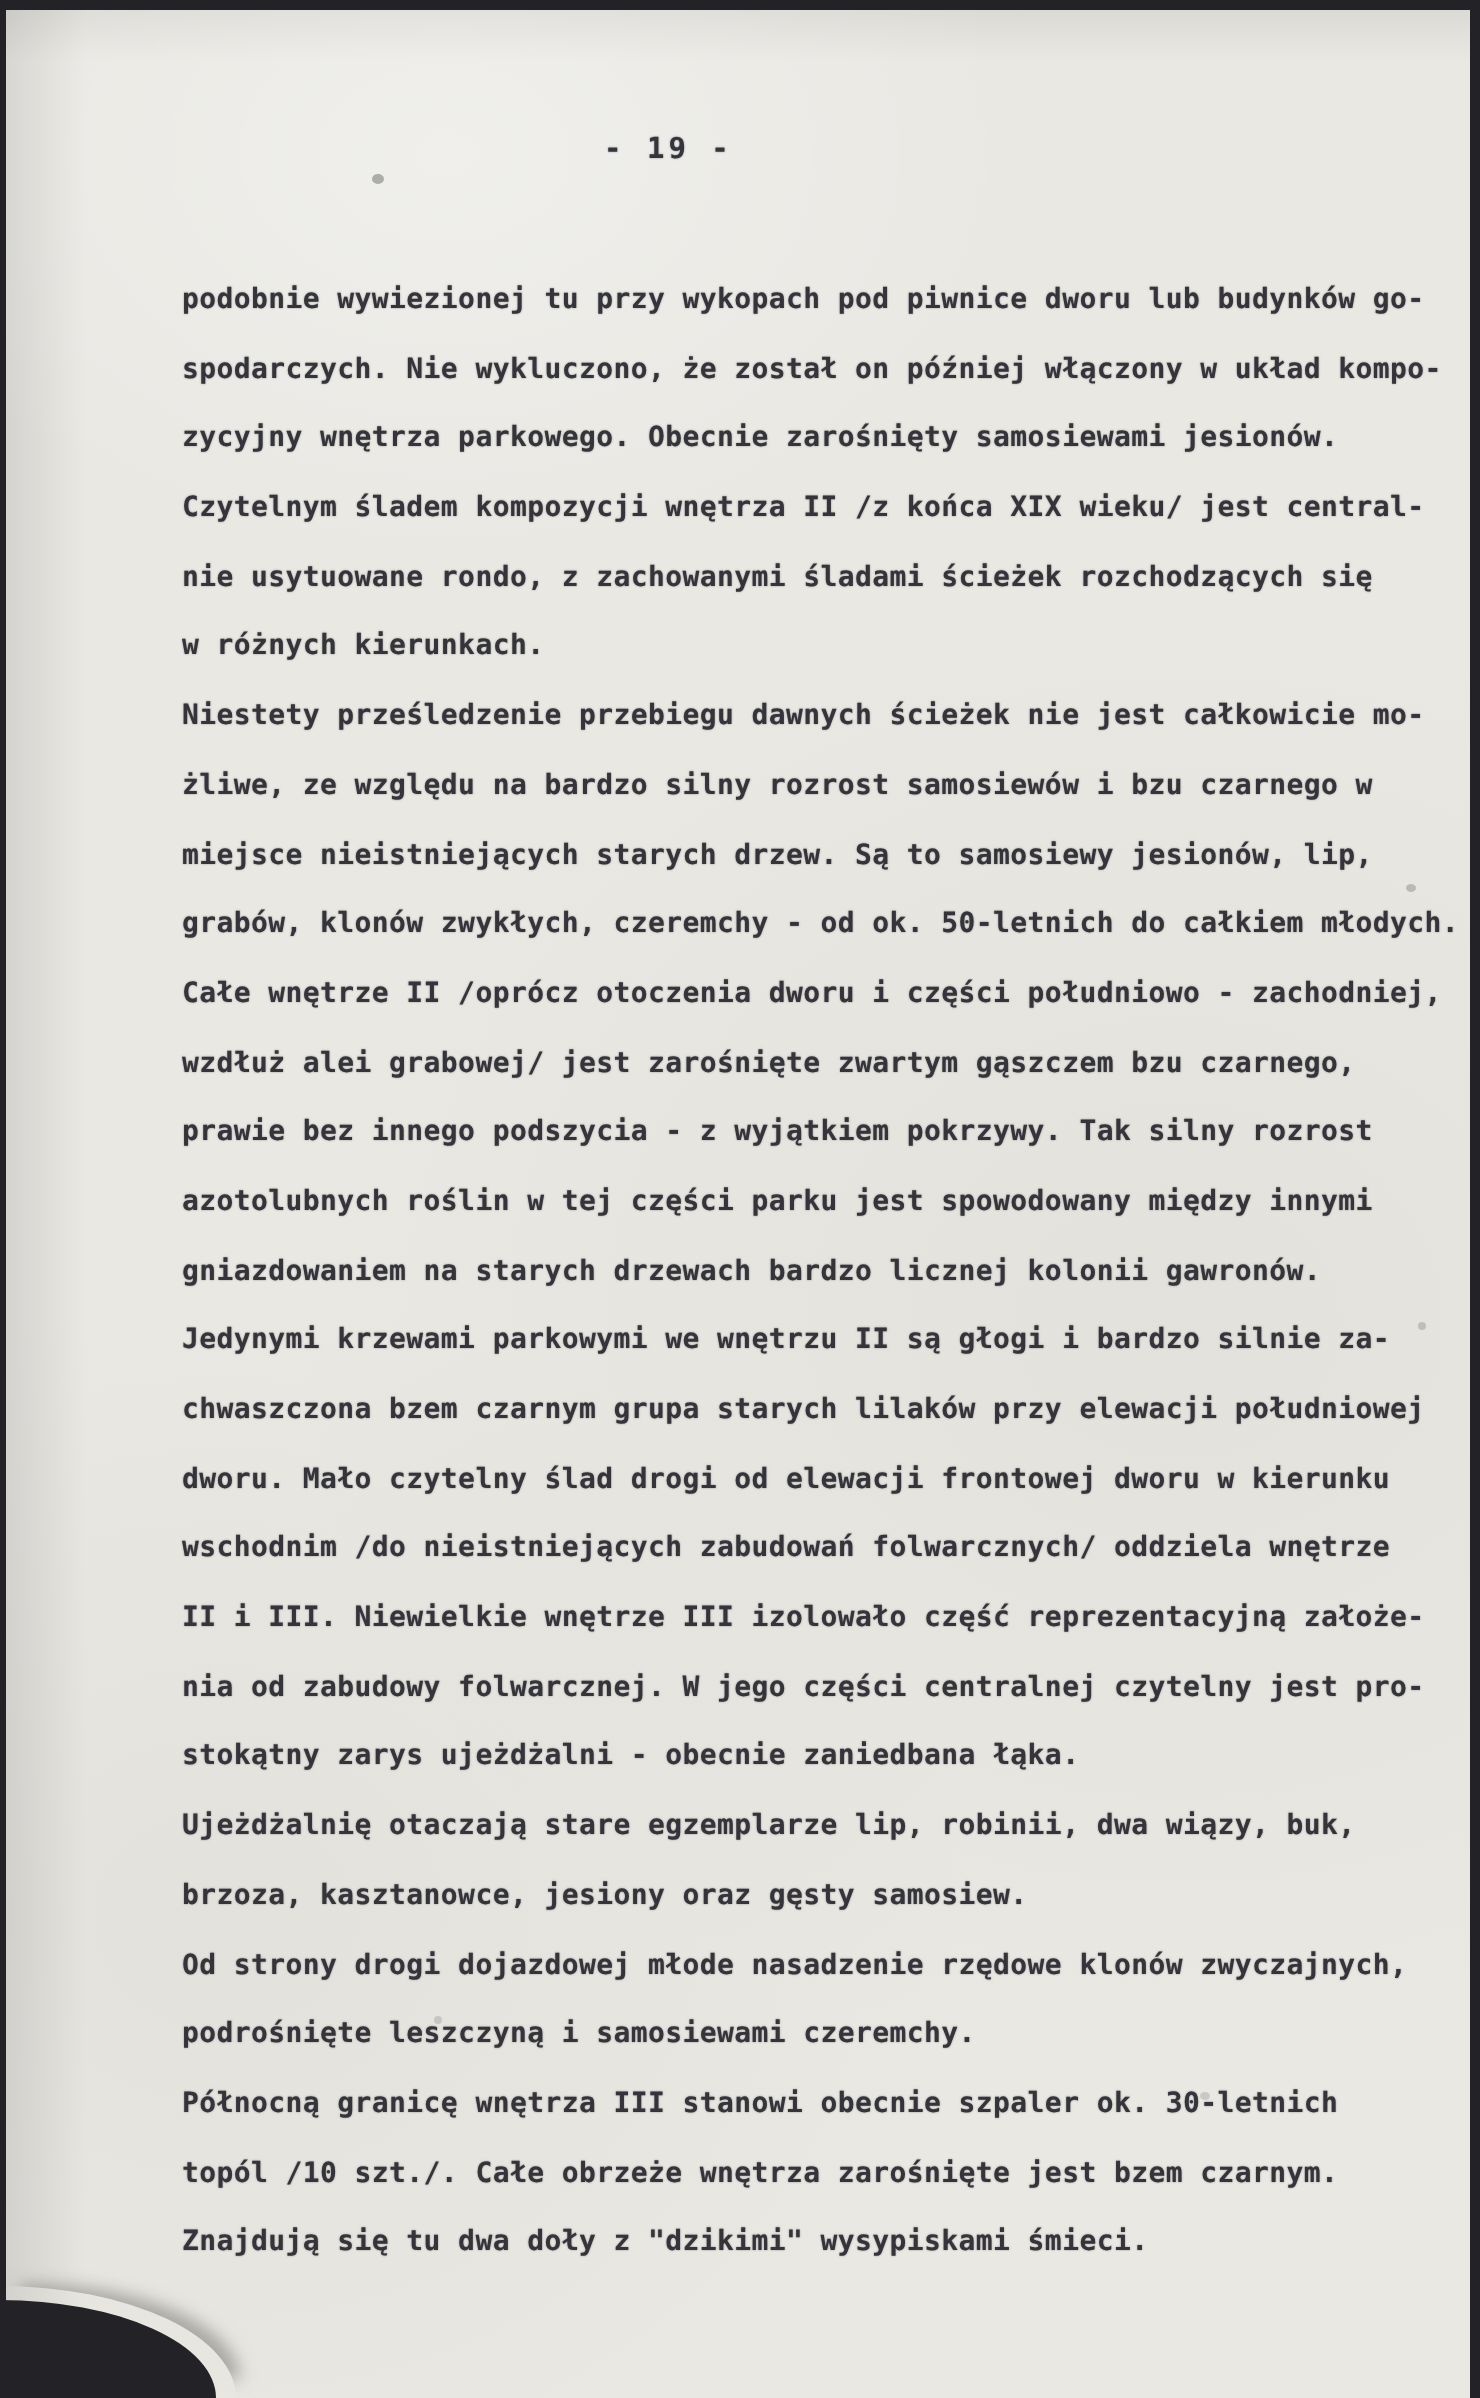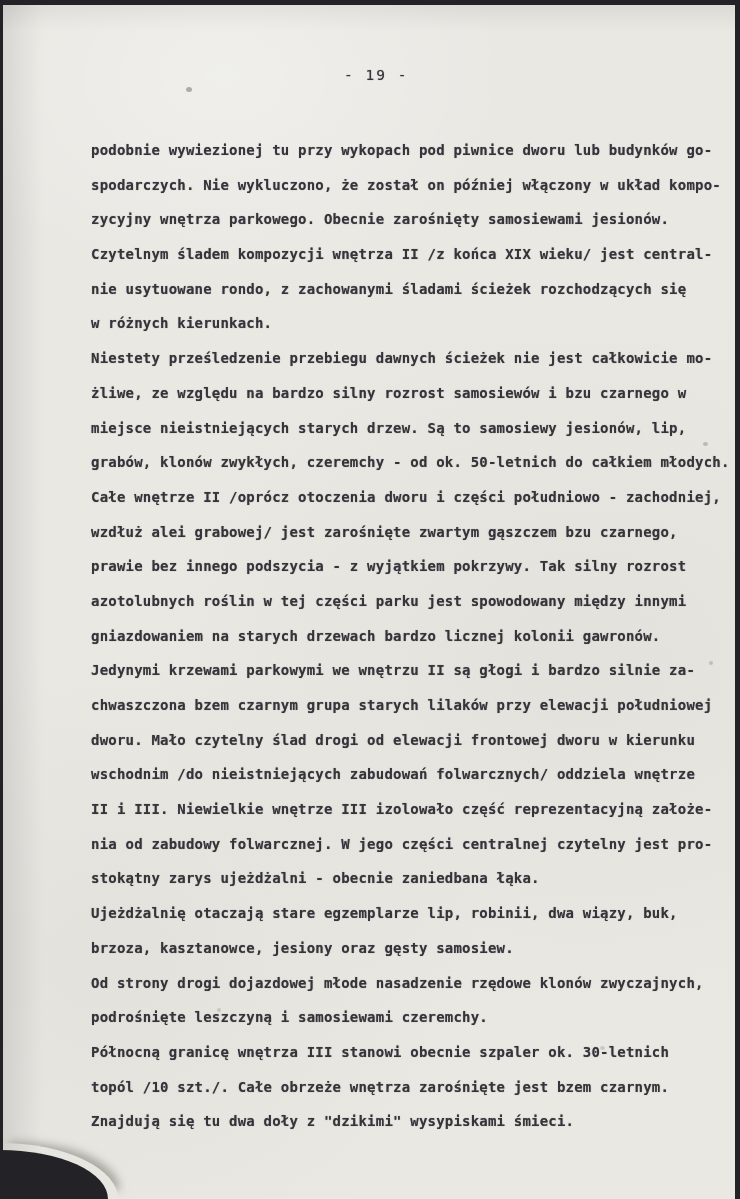--- a/index.html
+++ b/index.html
@@ -20,24 +20,23 @@
     background-color:var(--paper);
     background-image:
       radial-gradient(ellipse 420px 300px at 30% 6%, rgba(255,255,255,0.30), transparent 70%),
       radial-gradient(ellipse 600px 500px at 80% 55%, rgba(140,138,128,0.07), transparent 75%),
       radial-gradient(ellipse 500px 420px at 15% 80%, rgba(150,148,138,0.08), transparent 75%),
       linear-gradient(90deg, rgba(30,30,35,0.10), rgba(30,30,35,0) 40px),
       linear-gradient(180deg, rgba(30,30,35,0.07), rgba(30,30,35,0) 26px);
   }
   .page-number{
     position:absolute;left:299px;top:62px;
-    font-weight:normal;font-size:14.5px;letter-spacing:2px;
+    font-weight:bold;font-size:14.5px;letter-spacing:2px;
     color:var(--ink);
     text-shadow:0 0 1px rgba(50,50,55,0.55);
-    margin-left:42px;
   }
   .text{
     position:absolute;left:88px;top:128px;width:660px;
     font-weight:bold;font-size:14px;line-height:34.7px;
     letter-spacing:0.2px;white-space:pre;
     color:var(--ink);
     text-shadow:0 0 1px rgba(50,50,55,0.5);
   }
   .line{height:34.7px;}
   .corner-curl{

